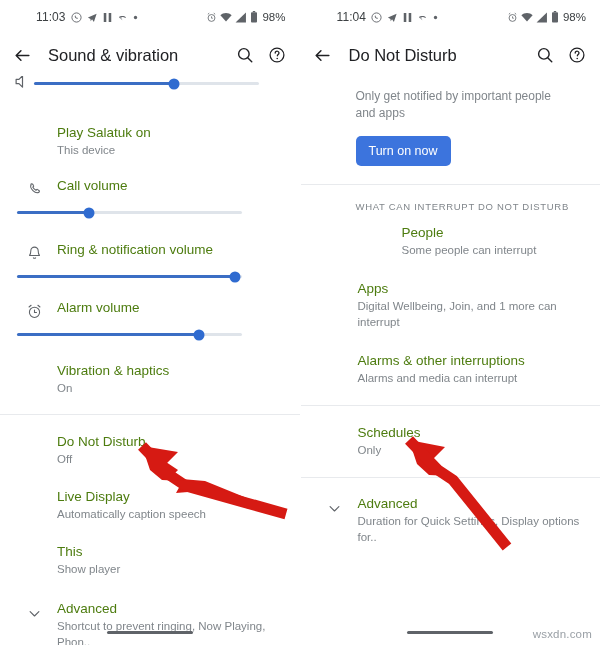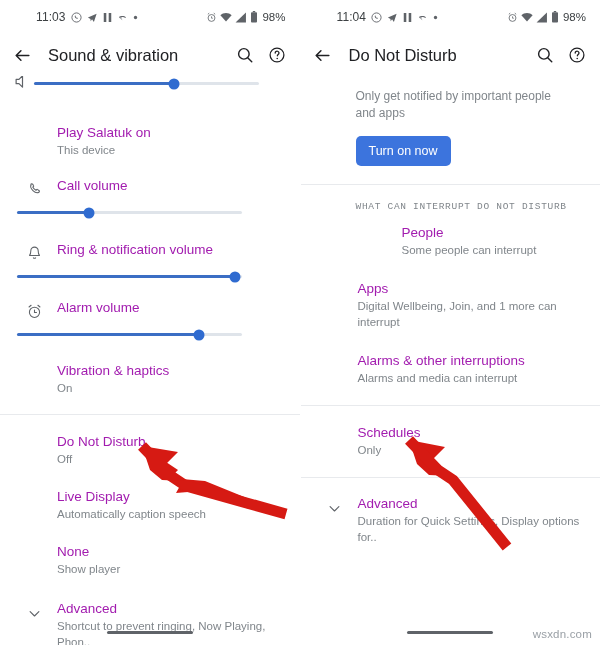--- a/index.html
+++ b/index.html
@@ -38,21 +38,21 @@
   .appbar .act{width:30px;height:30px;display:flex;align-items:center;justify-content:center;color:#202124;margin-left:2px;}
 
   
   .content{position:relative;}
   .row{display:flex;align-items:flex-start;padding:0 14px;box-sizing:border-box;position:relative;}
   .row .lead{
     width:40px;min-width:40px;display:flex;align-items:center;justify-content:center;
     color:#5f6368;padding-top:4px;
   }
   .row .body{flex:1;padding-left:3px;}
-  .title-l{font-size:13.5px;color:#a21caf;line-height:17px;}
+  .title-l{font-size:13.5px;color:#4d7c0f;line-height:17px;}
   .sub-l{font-size:11.5px;color:#80868b;line-height:16px;margin-top:1px;}
 
   .slider-row{padding:0 14px 0 14px;display:flex;align-items:flex-start;box-sizing:border-box;}
   .slider-wrap{flex:1;padding-left:3px;}
   .track{position:relative;height:3px;background:#dfe4ea;border-radius:2px;margin-top:13px;width:225px;}
   .fill{position:absolute;left:0;top:0;height:3px;background:#3b6ec4;border-radius:2px;}
   .thumb{position:absolute;top:50%;width:11px;height:11px;border-radius:50%;background:#2f6bd0;transform:translate(-50%,-50%);}
 
   .divider{height:1px;background:#e8eaed;margin:0;}
   .divider.full{width:100%;}
@@ -63,21 +63,21 @@
     padding:12px 40px 0 55px;box-sizing:border-box;
   }
   .turnon-wrap{padding:14px 0 18px 55px;}
   .btn-primary{
     display:inline-block;background:#3c74dd;color:#ffffff;
     font-size:12.5px;border:0;border-radius:5px;
     padding:8px 13px;cursor:pointer;font-family:inherit;
   }
   .section-hdr{
     font-size:9.5px;color:#80868b;letter-spacing:.7px;
-    padding:16px 0 8px 55px;text-transform:uppercase;font-family:Liberation Mono, monospace;
+    padding:16px 0 8px 55px;text-transform:uppercase;
   }
 
   
   .navbar{position:absolute;bottom:0;left:0;width:100%;height:30px;}
   .pill{position:absolute;bottom:11px;left:50%;transform:translateX(-50%);
         width:86px;height:3px;background:#5f6368;border-radius:3px;}
 
   
   .arrows{position:absolute;left:0;top:0;width:600px;height:645px;pointer-events:none;}
 
@@ -285,21 +285,21 @@
         <div class="lead"></div>
         <div class="body">
           <div class="title-l">Live Display</div>
           <div class="sub-l">Automatically caption speech</div>
         </div>
       </div>
 
       <div class="row" style="padding-top:21px;">
         <div class="lead"></div>
         <div class="body">
-          <div class="title-l">None</div>
+          <div class="title-l">This</div>
           <div class="sub-l">Show player</div>
         </div>
       </div>
 
       <div class="row" style="padding-top:23px;">
         <div class="lead" style="padding-top:6px;">
           <svg width="15" height="15" viewBox="0 0 24 24">
               <path d="M5 9l7 7 7-7" fill="none" stroke="#5f6368" stroke-width="1.8" stroke-linecap="round" stroke-linejoin="round"></path>
             </svg>
         </div>

